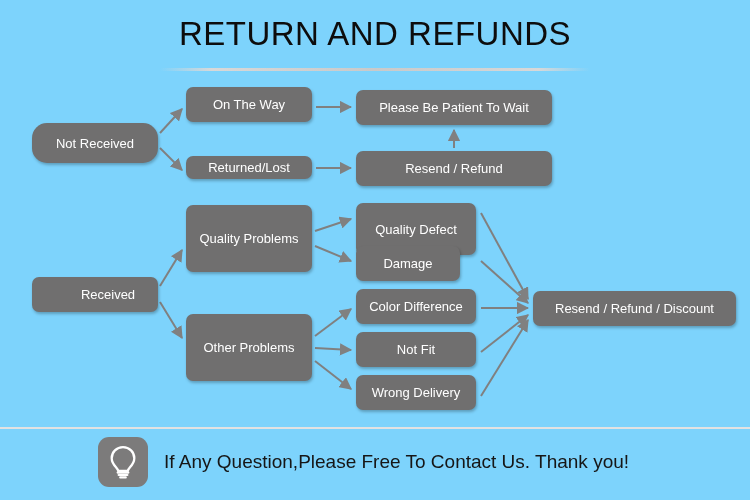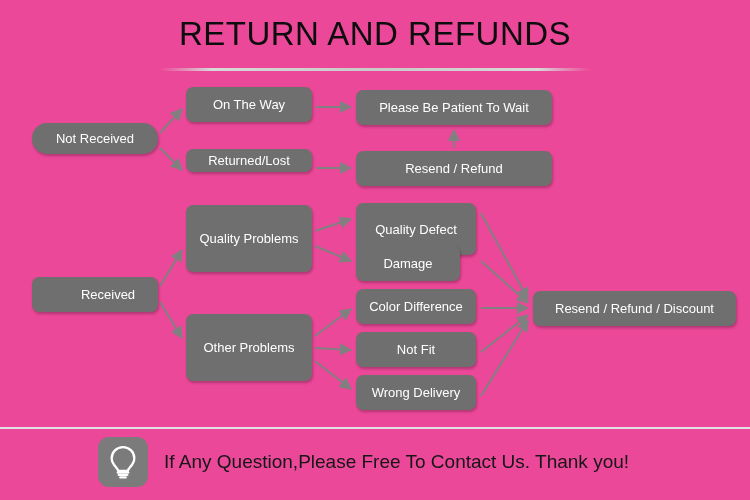--- a/index.html
+++ b/index.html
@@ -7,21 +7,21 @@
     padding: 0;
     background: #ffffff;
   }
   body {
     font-family: "Liberation Sans", sans-serif;
   }
   #page {
     position: relative;
     width: 750px;
     height: 500px;
-    background: #ec4899;
+    background: #7dd3fc;
     overflow: hidden;
   }
 
   
   #title {
     position: absolute;
     left: 0;
     top: 14px;
     width: 750px;
     text-align: center;
@@ -142,25 +142,25 @@
       <path d="M 315 361 L 351 389"></path>
 
       <path d="M 481 213 L 528 299"></path>
       <path d="M 481 261 L 528 303"></path>
       <path d="M 481 308 L 528 308"></path>
       <path d="M 481 352 L 528 315"></path>
       <path d="M 481 396 L 528 320"></path>
     </g>
   </svg>
 
-  <div class="node" style="left:32px;  top:123px; width:126px; height:31px;border-radius:15px;">Not Received</div>
+  <div class="node" style="left:32px;  top:123px; width:126px; height:40px;border-radius:15px;">Not Received</div>
 
   <div class="node" style="left:186px; top:87px;  width:126px; height:35px;">On The Way</div>
 
-  <div class="node" style="left:186px; top:149px; width:126px; height:23px;">Returned/Lost</div>
+  <div class="node" style="left:186px; top:156px; width:126px; height:23px;">Returned/Lost</div>
 
   <div class="node wide" style="left:356px; top:90px;  width:196px; height:35px;">Please Be Patient To Wait</div>
 
   <div class="node wide" style="left:356px; top:151px; width:196px; height:35px;">Resend / Refund</div>
 
   <div class="node" style="left:32px;  top:277px; width:126px; height:35px;padding-left:32px;">Received</div>
 
   <div class="node" style="left:186px; top:205px; width:126px; height:67px;">Quality Problems</div>
 
   <div class="node" style="left:186px; top:314px; width:126px; height:67px;">Other Problems</div>

